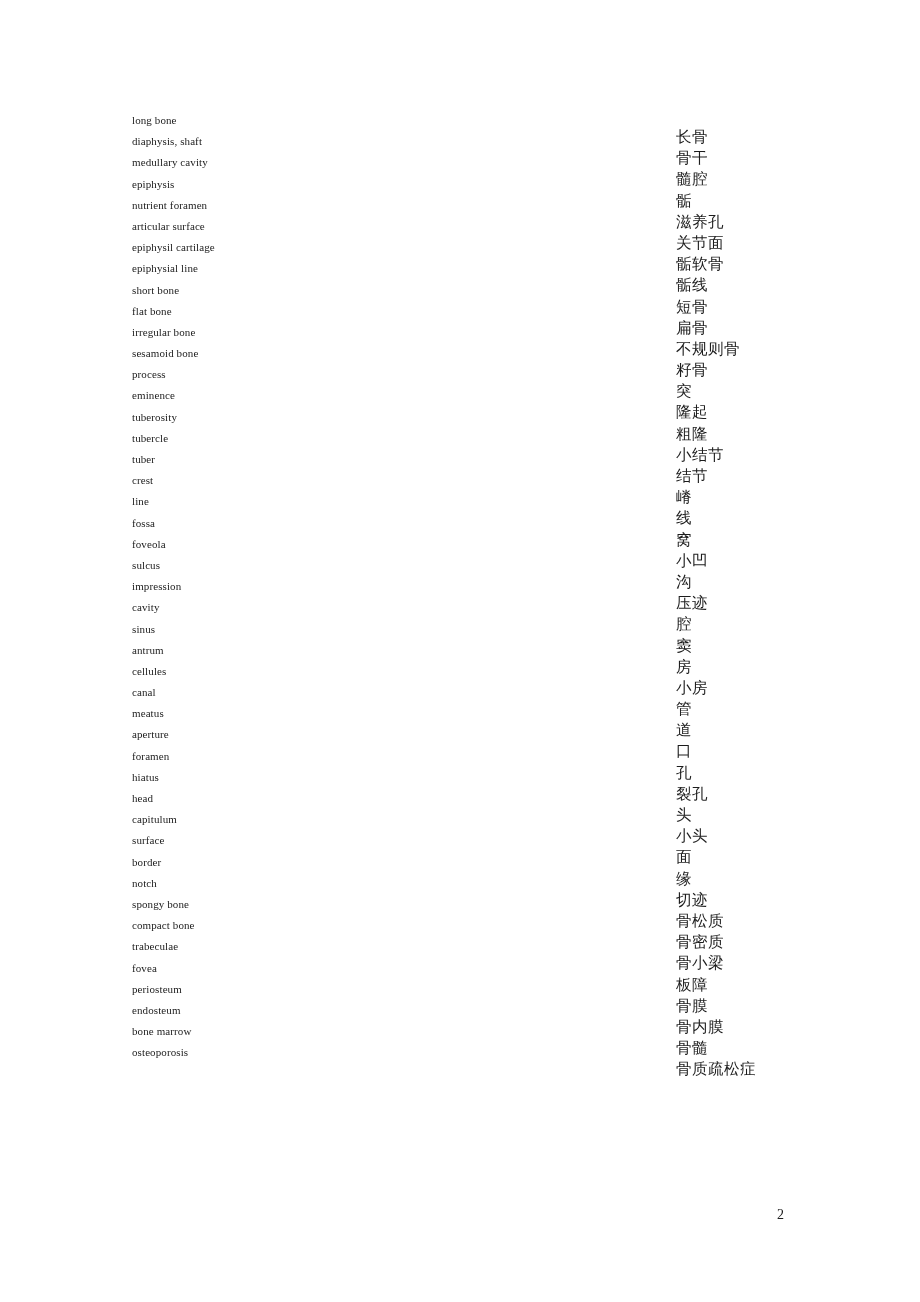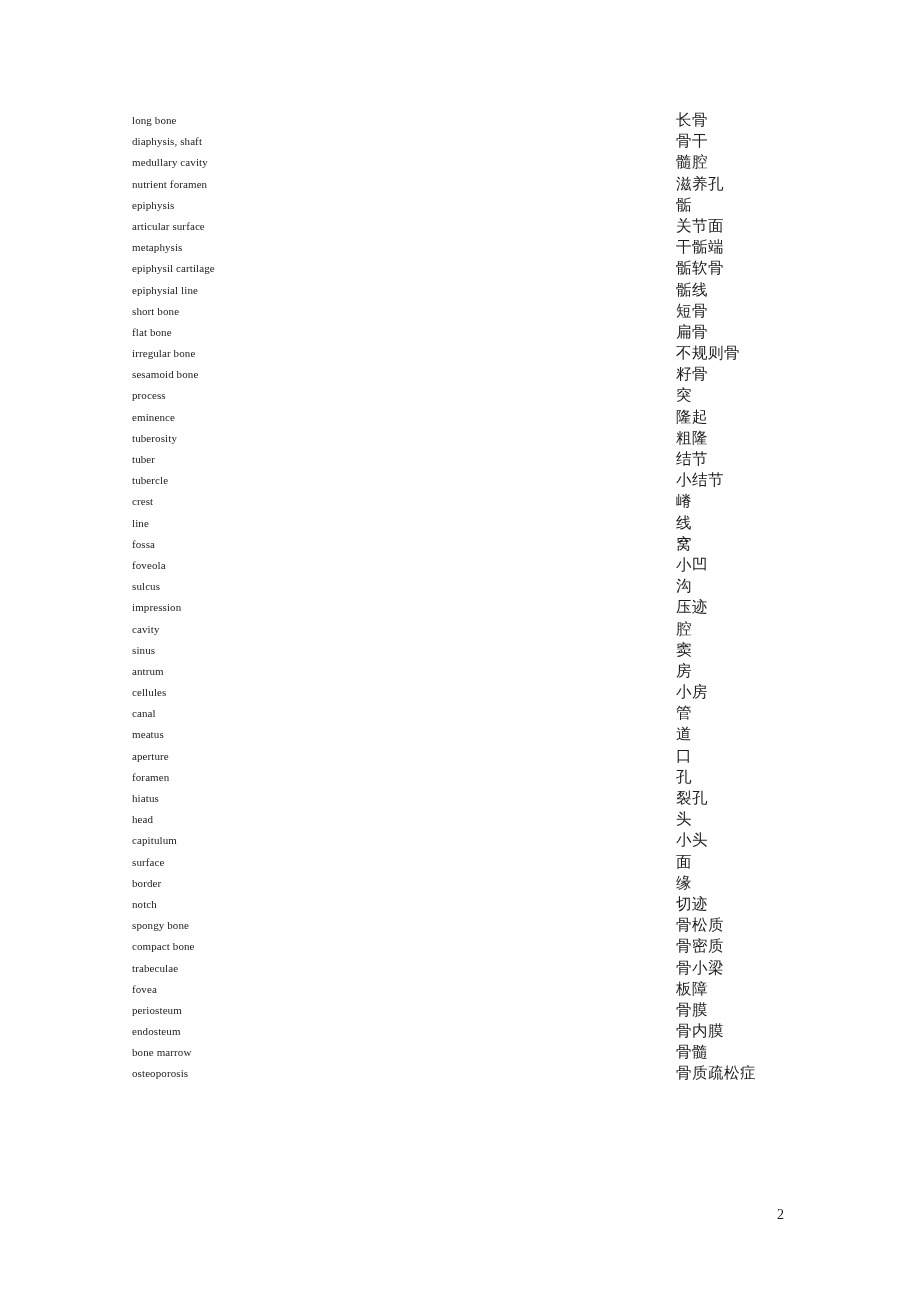--- a/index.html
+++ b/index.html
@@ -46,21 +46,21 @@
     top: 0;
     font-family: "Liberation Serif", "DejaVu Serif", serif;
     font-size: 11px;
     color: #1c1c1c;
     letter-spacing: 0.1px;
   }
 
   .term-zh {
     position: absolute;
     left: 544px;
-    top: 0;
+    top: 17px;
     font-family: "DejaVu Sans", "Liberation Sans", sans-serif;
     font-size: 15.5px;
     color: #1c1c1c;
     letter-spacing: 0.5px;
   }
 
   .page-number {
     position: absolute;
     right: 136px;
     top: 1207px;
@@ -82,36 +82,32 @@
       </div>
       <div class="term-row">
         <span class="term-en">diaphysis, shaft</span>
         <span class="term-zh">骨干</span>
       </div>
       <div class="term-row">
         <span class="term-en">medullary cavity</span>
         <span class="term-zh">髓腔</span>
       </div>
       <div class="term-row">
+        <span class="term-en">epiphysis</span>
+        <span class="term-zh">骺</span>
+      </div>
+      <div class="term-row">
         <span class="term-en">nutrient foramen</span>
         <span class="term-zh">滋养孔</span>
       </div>
       <div class="term-row">
-        <span class="term-en">epiphysis</span>
-        <span class="term-zh">骺</span>
-      </div>
-      <div class="term-row">
         <span class="term-en">articular surface</span>
         <span class="term-zh">关节面</span>
       </div>
       <div class="term-row">
-        <span class="term-en">metaphysis</span>
-        <span class="term-zh">干骺端</span>
-      </div>
-      <div class="term-row">
         <span class="term-en">epiphysil cartilage</span>
         <span class="term-zh">骺软骨</span>
       </div>
       <div class="term-row">
         <span class="term-en">epiphysial line</span>
         <span class="term-zh">骺线</span>
       </div>
       <div class="term-row">
         <span class="term-en">short bone</span>
         <span class="term-zh">短骨</span>
@@ -134,28 +130,28 @@
       </div>
       <div class="term-row">
         <span class="term-en">eminence</span>
         <span class="term-zh">隆起</span>
       </div>
       <div class="term-row">
         <span class="term-en">tuberosity</span>
         <span class="term-zh">粗隆</span>
       </div>
       <div class="term-row">
+        <span class="term-en">tubercle</span>
+        <span class="term-zh">小结节</span>
+      </div>
+      <div class="term-row">
         <span class="term-en">tuber</span>
         <span class="term-zh">结节</span>
       </div>
       <div class="term-row">
-        <span class="term-en">tubercle</span>
-        <span class="term-zh">小结节</span>
-      </div>
-      <div class="term-row">
         <span class="term-en">crest</span>
         <span class="term-zh">嵴</span>
       </div>
       <div class="term-row">
         <span class="term-en">line</span>
         <span class="term-zh">线</span>
       </div>
       <div class="term-row">
         <span class="term-en">fossa</span>
         <span class="term-zh">窝</span>

